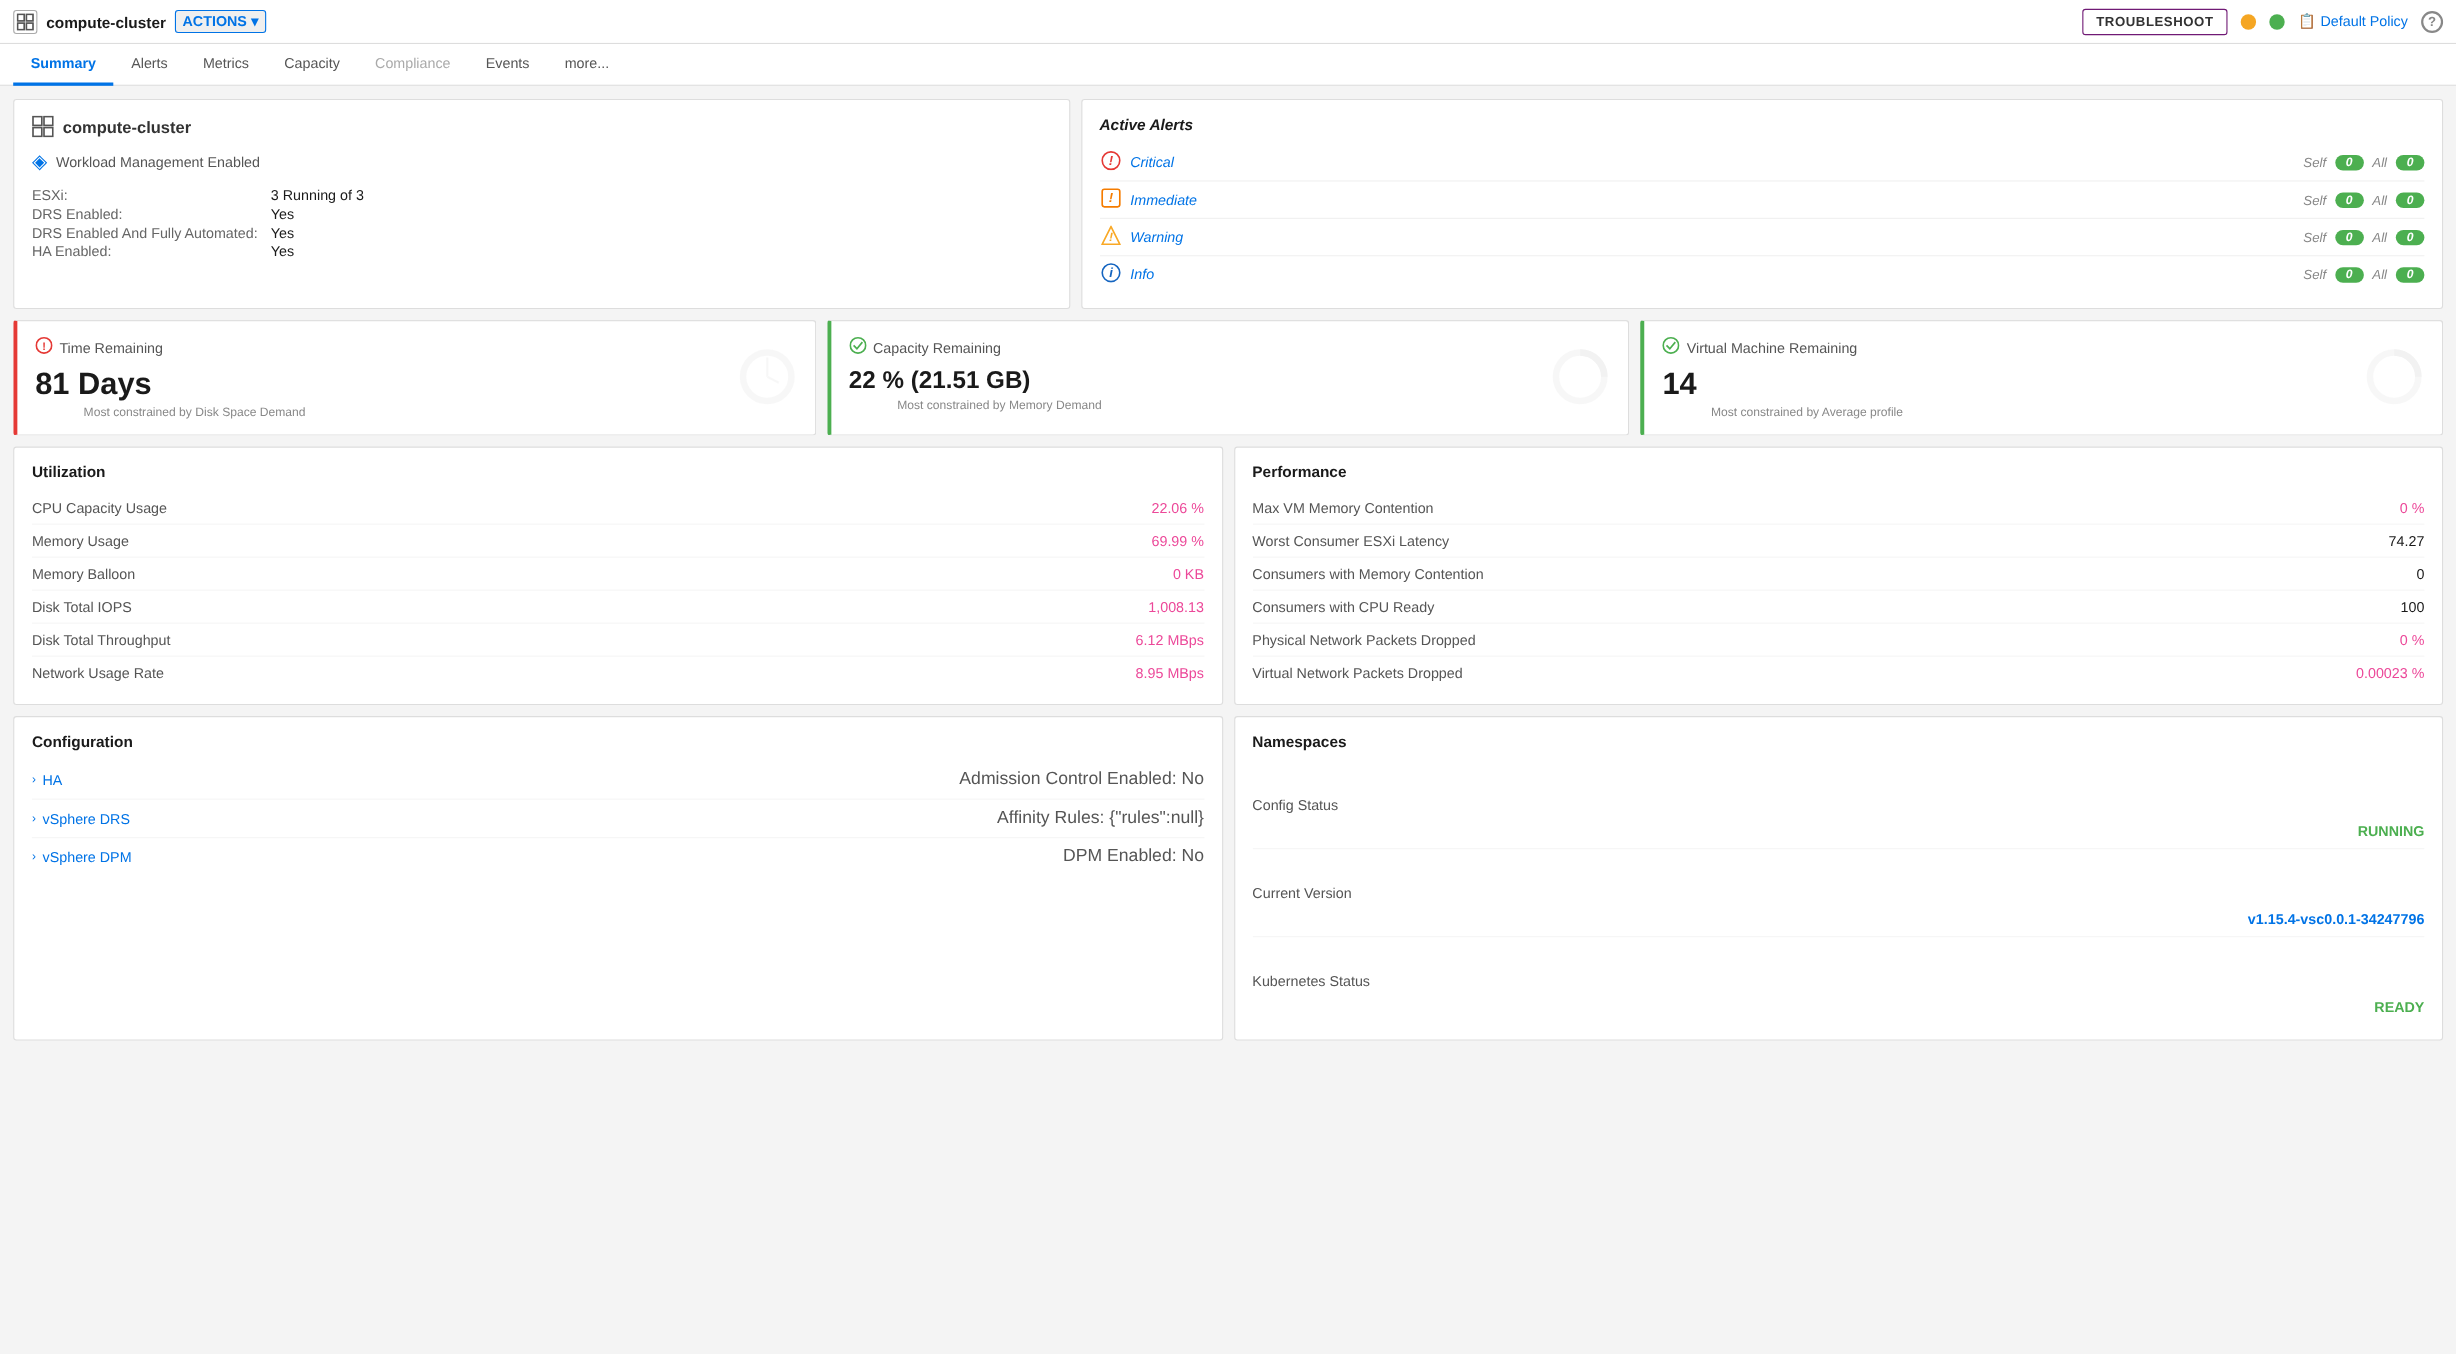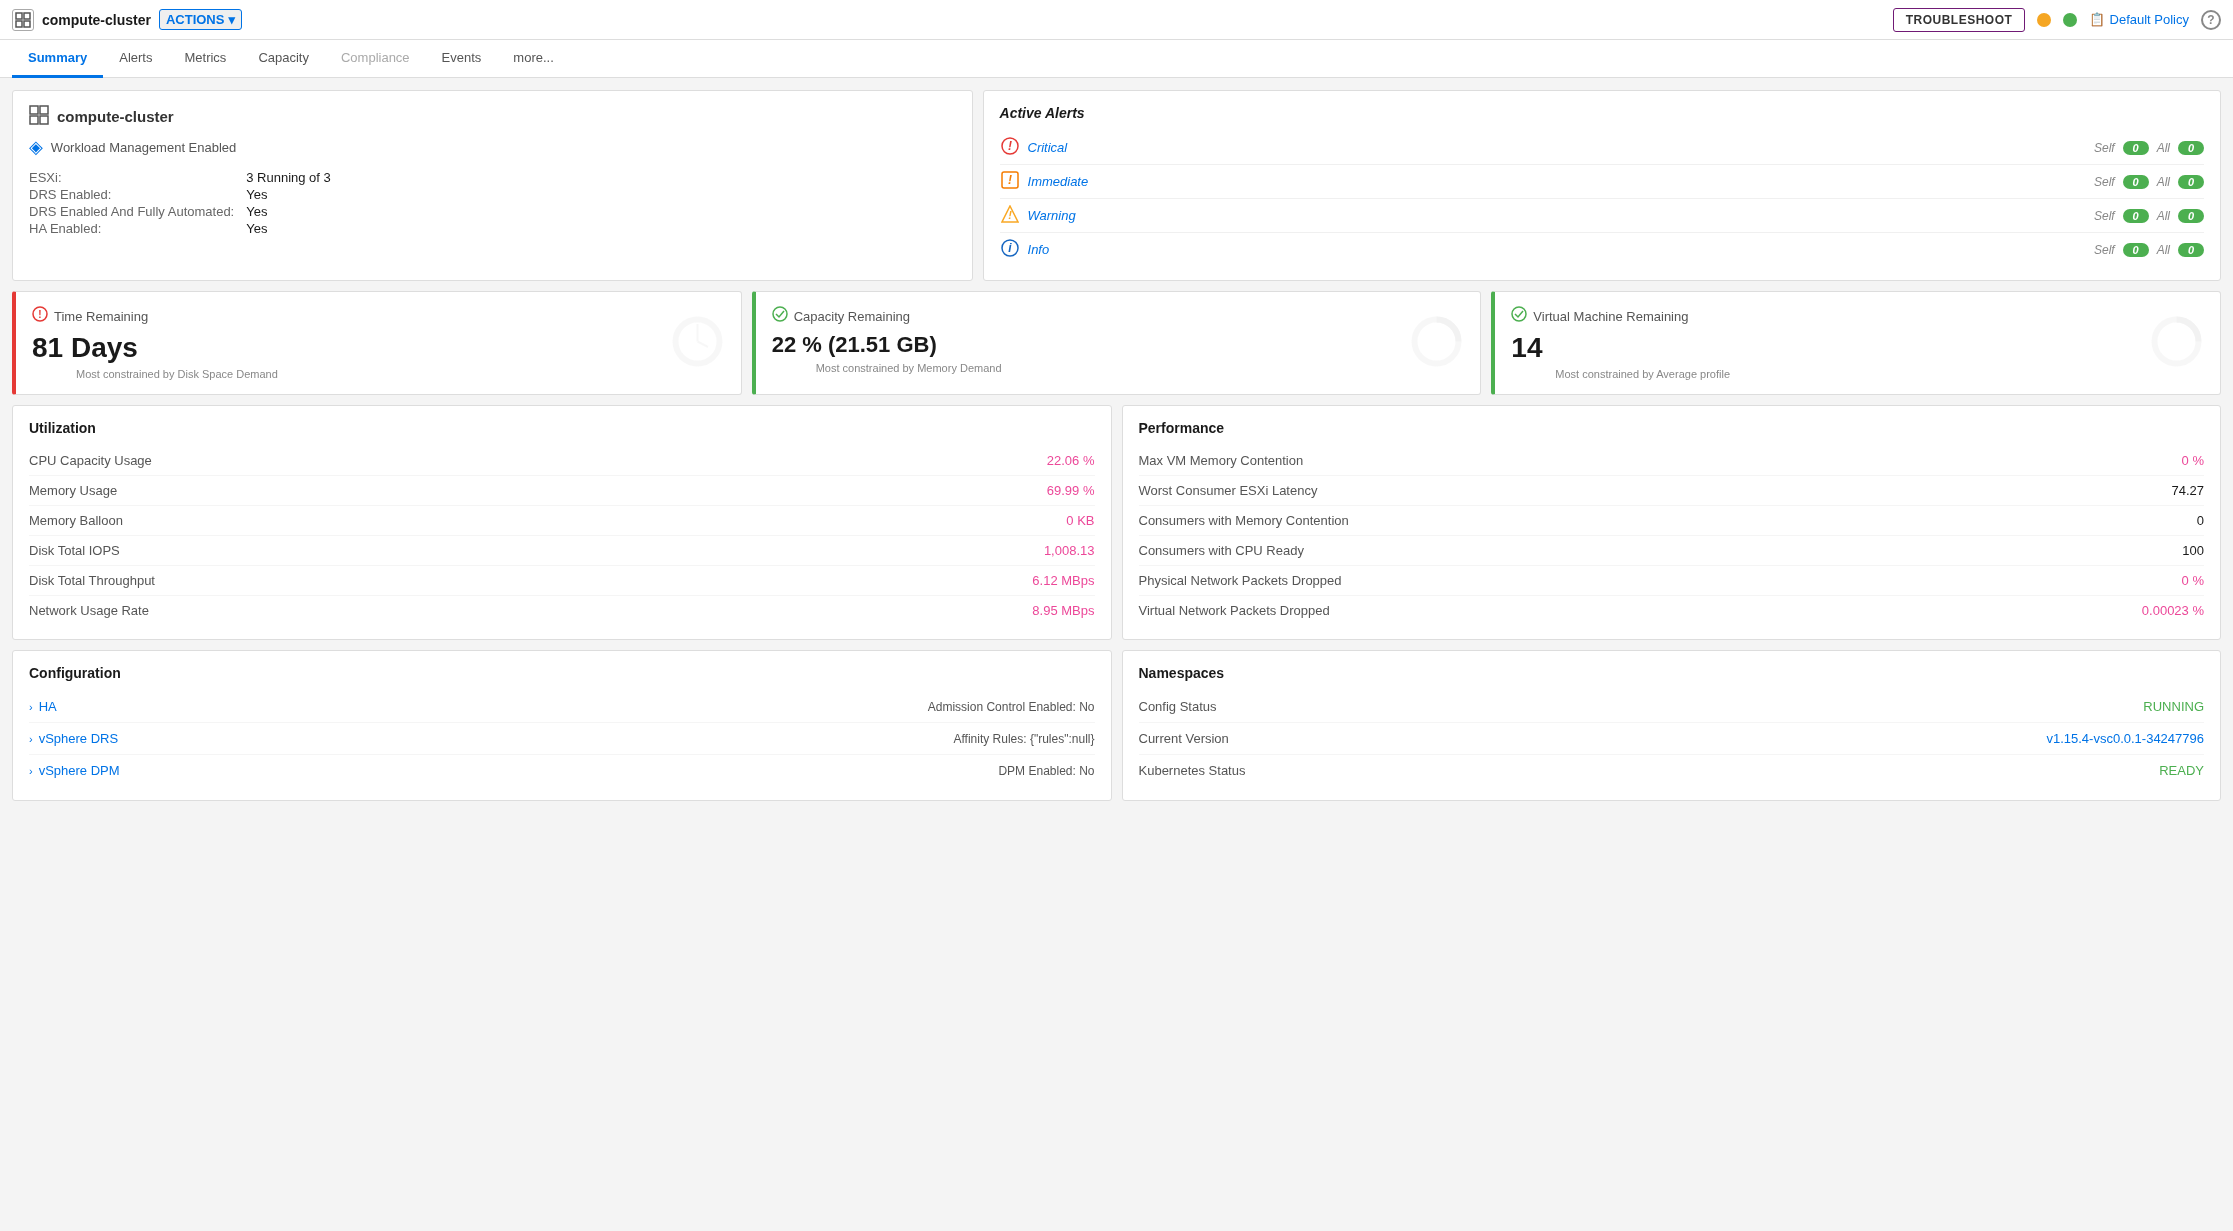--- a/index.html
+++ b/index.html
@@ -74,26 +74,26 @@
     .data-row:last-child { border-bottom: none; }
     .data-label { flex: 1; color: #555; font-size: 13px; }
     .data-value { color: #ec4899; font-size: 13px; font-weight: 500; }
     .data-value.black { color: #1a1a1a; }
 
     
     .config-row { display: flex; align-items: center; padding: 8px 0; border-bottom: 1px solid #f5f5f5; cursor: pointer; }
     .config-row:last-child { border-bottom: none; }
     .config-chevron { color: #0073e6; margin-right: 6px; font-size: 11px; }
     .config-name { flex: 1; color: #0073e6; font-size: 13px; }
-    .config-value { color: #555; font-size: 12px; }
+    .config-value { color: #555; font-size: 16px; }
 
     .ns-row { display: flex; align-items: center; padding: 8px 0; border-bottom: 1px solid #f5f5f5; }
     .ns-row:last-child { border-bottom: none; }
     .ns-label { flex: 1; color: #555; font-size: 13px; }
-    .ns-value { color: #0073e6; font-size: 13px; font-weight: 400; }
+    .ns-value { color: #0073e6; font-size: 13px; font-weight: 700; margin-top: 48px; }
     .ns-value.green { color: #4caf50; }
   </style>
 </head>
 <body>
 
 <div class="top-bar">
   <div class="top-bar-left">
     <div class="cluster-icon">
       <svg width="16" height="16" viewBox="0 0 16 16">
           <rect x="1" y="1" width="6" height="6" fill="none" stroke="#555" stroke-width="1.5"></rect>

